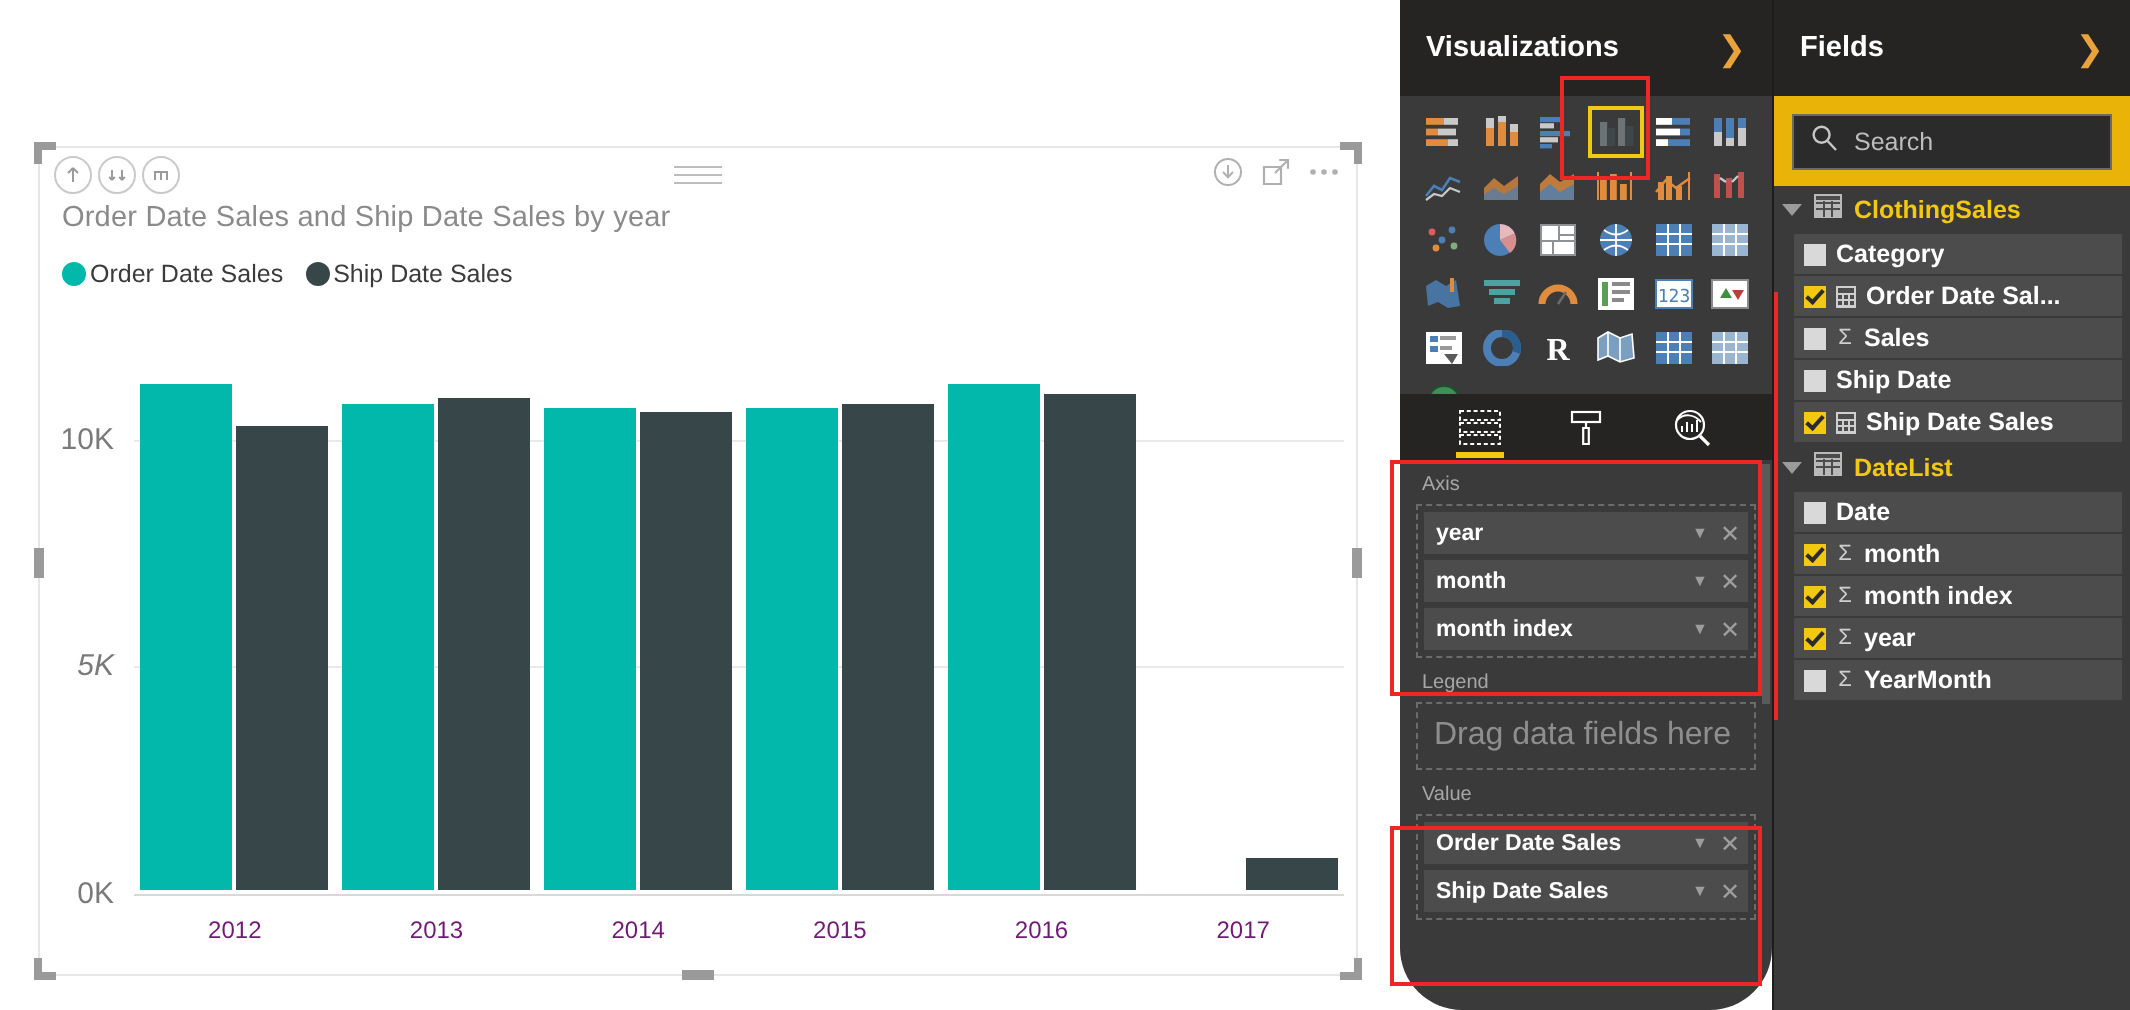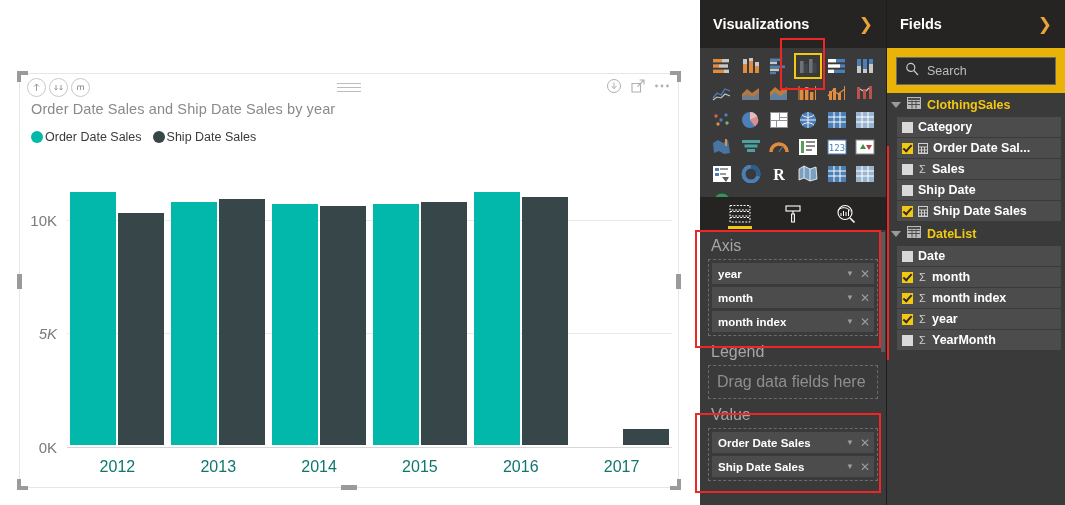--- a/index.html
+++ b/index.html
@@ -64,28 +64,29 @@
   
   #plot { position: absolute; left: 0px; top: 90px; right: 0px; bottom: 0px; }
   .y-label {
     position: absolute; right: 100%; margin-right: 4px;
     font-size: 15px; color: #7a7a7a; white-space: nowrap; transform: translateY(-50%);
   }
   .gridline { position: absolute; height: 1px; background: #e9e9e9; }
   .axis-base { position: absolute; height: 1px; background: #d8d8d8; }
   .bar { position: absolute; bottom: 0; }
   .x-label {
-    position: absolute; font-size: 16px; color: #0f766e;
+    position: absolute; font-size: 12px; color: #701a75;
     text-align: center; transform: translateX(-50%);
   }
 
   
   #vizpane {
     position: absolute; left: 700px; top: 0; width: 186px; height: 505px;
     background: #3a3a3a;
+    border-radius: 31px;
   }
   .pane-head {
     height: 48px; background: #252423; display: flex; align-items: center;
     padding: 0 13px; justify-content: space-between;
   }
   .pane-head-title { color: #ffffff; font-size: 14.5px; font-weight: bold; }
   .pane-chevron { color: #e8a33d; font-size: 17px; line-height: 1; }
 
   .viz-grid {
     padding: 6px 7px 2px 9px; display: grid;
@@ -106,21 +107,21 @@
     background: #252423; display: flex; align-items: center; justify-content: space-around;
     padding: 0 14px;
   }
   .well-tab { position: relative; width: 30px; height: 30px; display: flex; align-items: center; justify-content: center; }
   .well-tab.active::after {
     content: ""; position: absolute; left: 3px; right: 3px; bottom: 0px; height: 3px; background: #f2c811;
   }
 
   .wells { position: absolute; left: 0; top: 230px; width: 100%; bottom: 0; padding: 0 8px; }
   .well-section { padding-top: 5px; }
-  .well-title { font-size: 16px; color: #a6a6a6; padding: 2px 3px 4px 3px; }
+  .well-title { font-size: 10px; color: #a6a6a6; padding: 2px 3px 4px 3px; }
   .well-drop { border: 1px dashed #6b6b6b; padding: 3px; }
   .well-chip {
     background: #4c4c4c; height: 21px; margin-bottom: 3px;
     display: flex; align-items: center; padding: 0 4px 0 6px;
   }
   .well-chip:last-child { margin-bottom: 0; }
   .chip-name { flex: 1; color: #ffffff; font-size: 11.5px; font-weight: bold; white-space: nowrap; overflow: hidden; }
   .chip-caret { color: #9d9d9d; font-size: 8px; margin-right: 6px; }
   .chip-x { color: #9d9d9d; font-size: 12px; line-height: 1; }
   .well-empty { color: #8e8e8e; font-size: 16px; padding: 4px 5px; }

